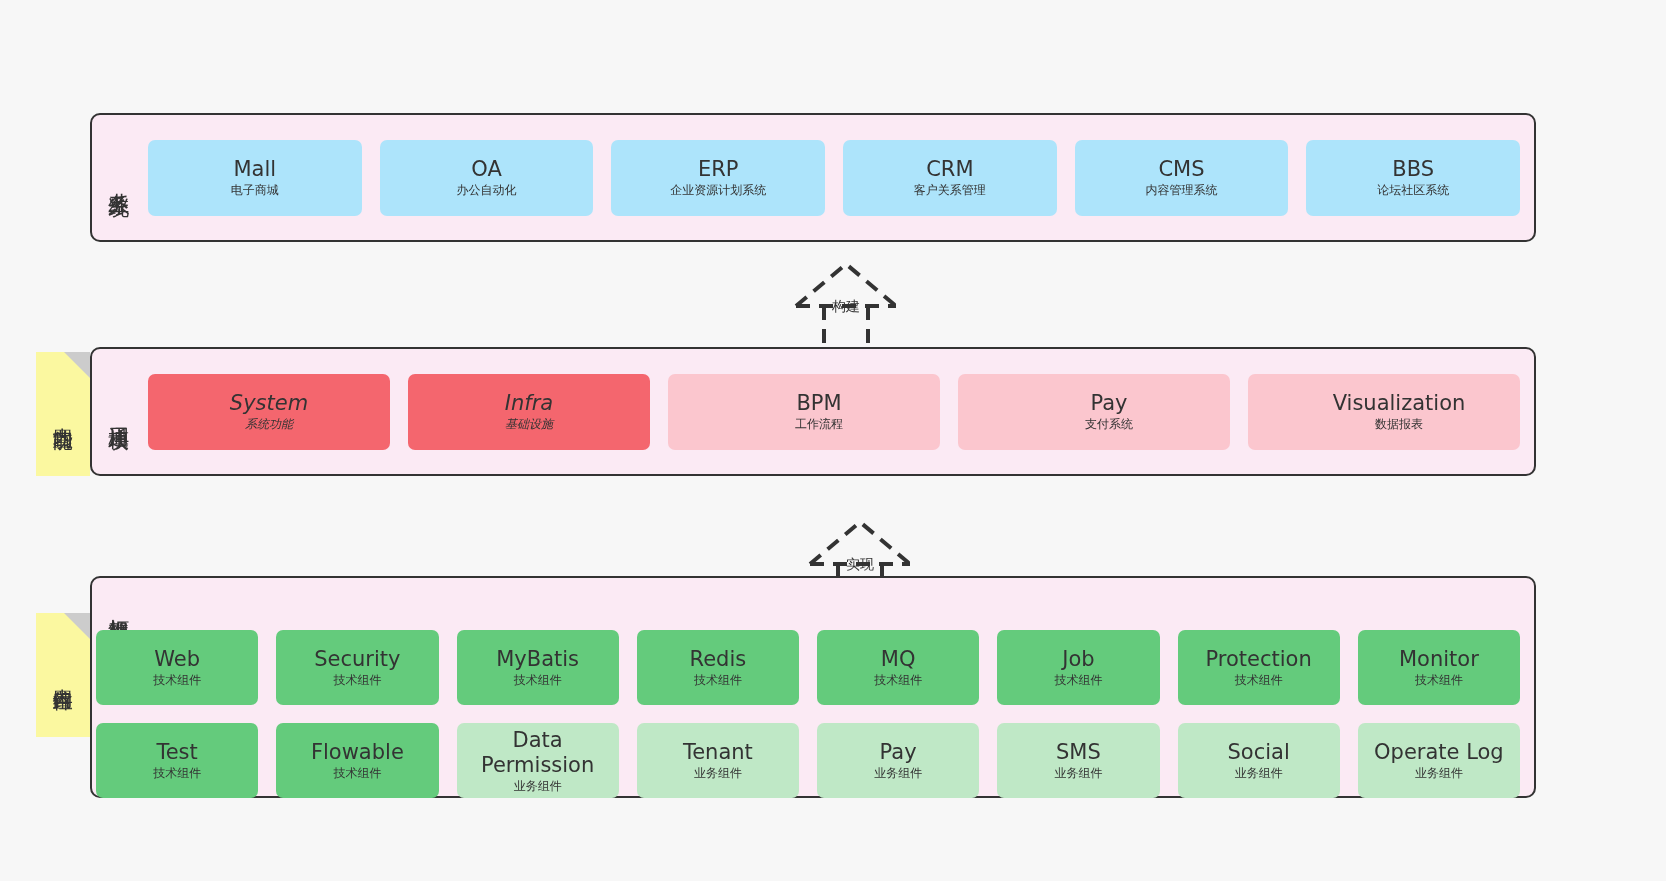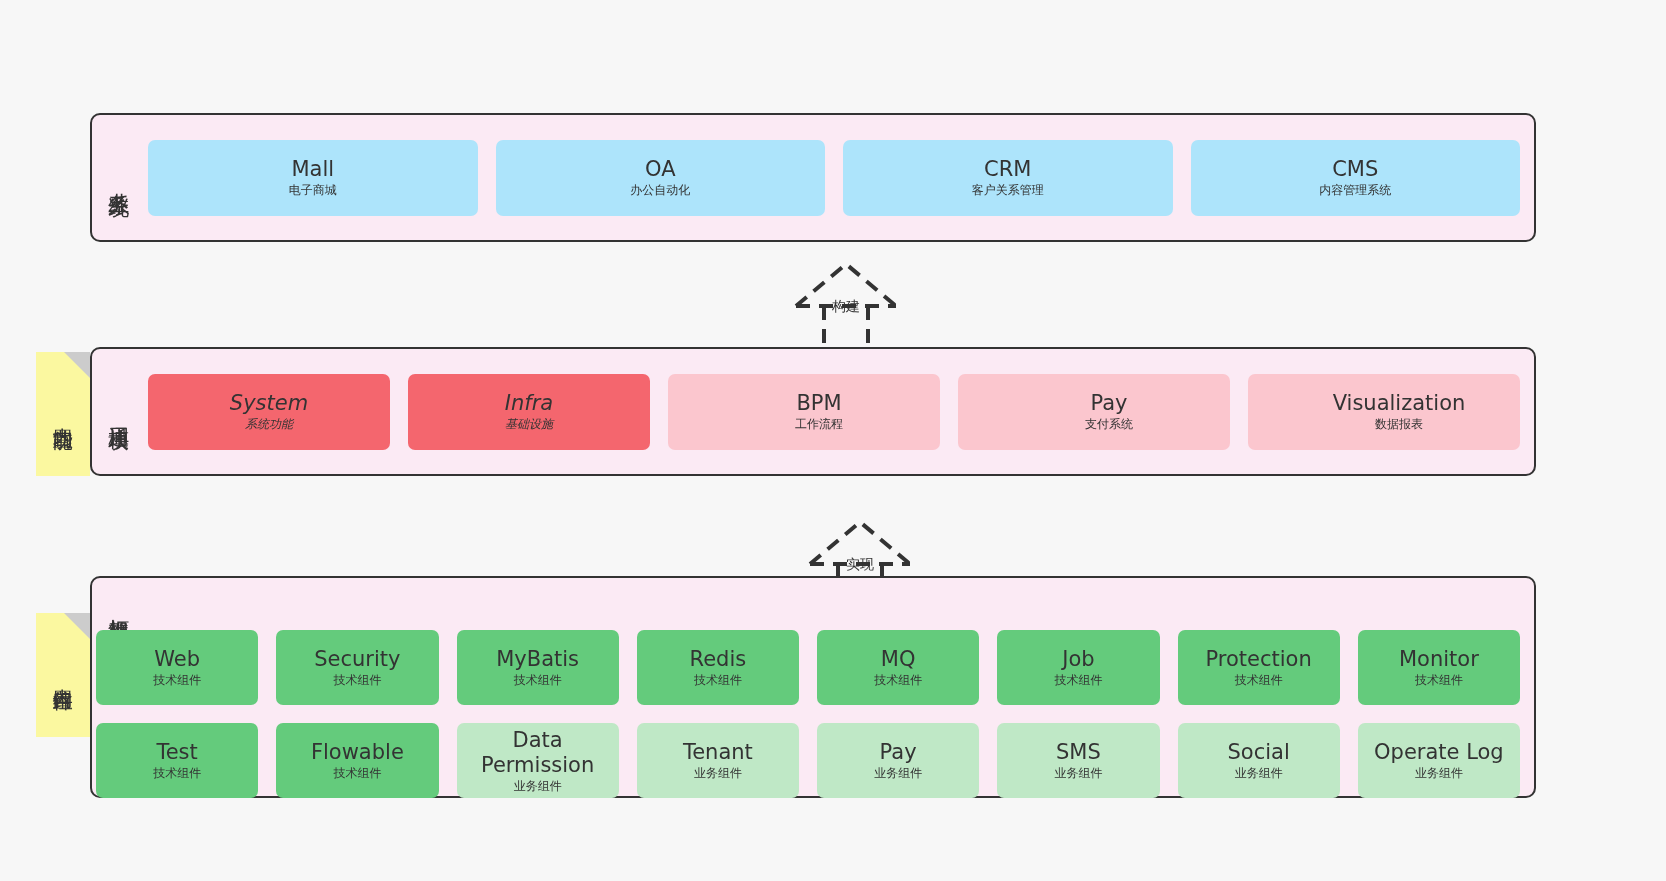--- a/index.html
+++ b/index.html
@@ -175,26 +175,34 @@
       <div class="row">
         <div class="cell c-blue">
           <div class="t1">Mall</div>
           <div class="t2">电子商城</div>
         </div>
         <div class="cell c-blue">
           <div class="t1">OA</div>
           <div class="t2">办公自动化</div>
         </div>
         <div class="cell c-blue">
+          <div class="t1">ERP</div>
+          <div class="t2">企业资源计划系统</div>
+        </div>
+        <div class="cell c-blue">
           <div class="t1">CRM</div>
           <div class="t2">客户关系管理</div>
         </div>
         <div class="cell c-blue">
           <div class="t1">CMS</div>
           <div class="t2">内容管理系统</div>
+        </div>
+        <div class="cell c-blue">
+          <div class="t1">BBS</div>
+          <div class="t2">论坛社区系统</div>
         </div>
       </div>
     </div>
   </div>
 
   <div class="uml-arrow" id="arrow-build">
     <svg width="160" height="100" viewBox="0 0 160 100">
       <polyline points="30,48 80,6 130,48" fill="none" stroke="#333333" stroke-width="4" stroke-dasharray="14,9" stroke-linecap="butt"></polyline>
       <line x1="30" y1="48" x2="130" y2="48" stroke="#333333" stroke-width="4" stroke-dasharray="14,9"></line>
       <line x1="58" y1="48" x2="58" y2="100" stroke="#333333" stroke-width="4" stroke-dasharray="14,9"></line>

